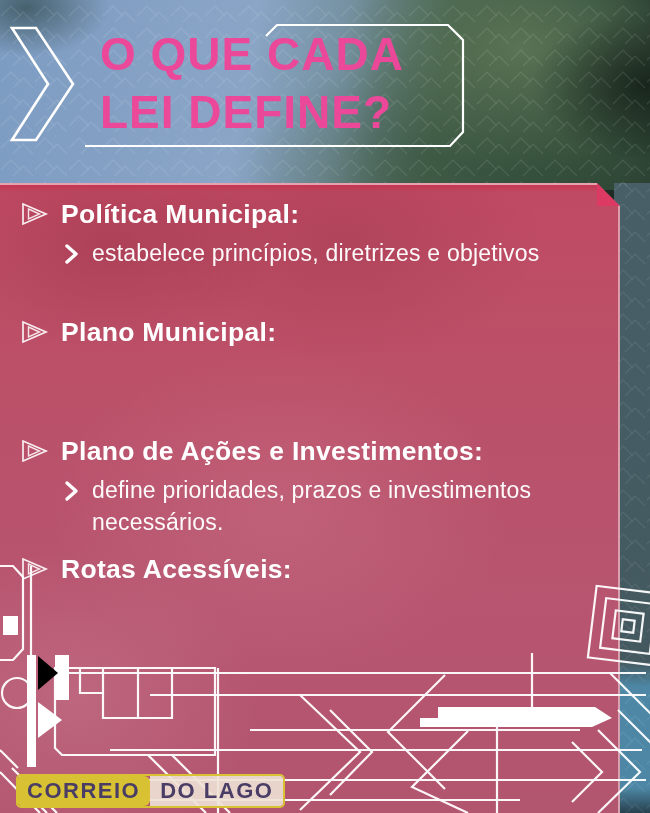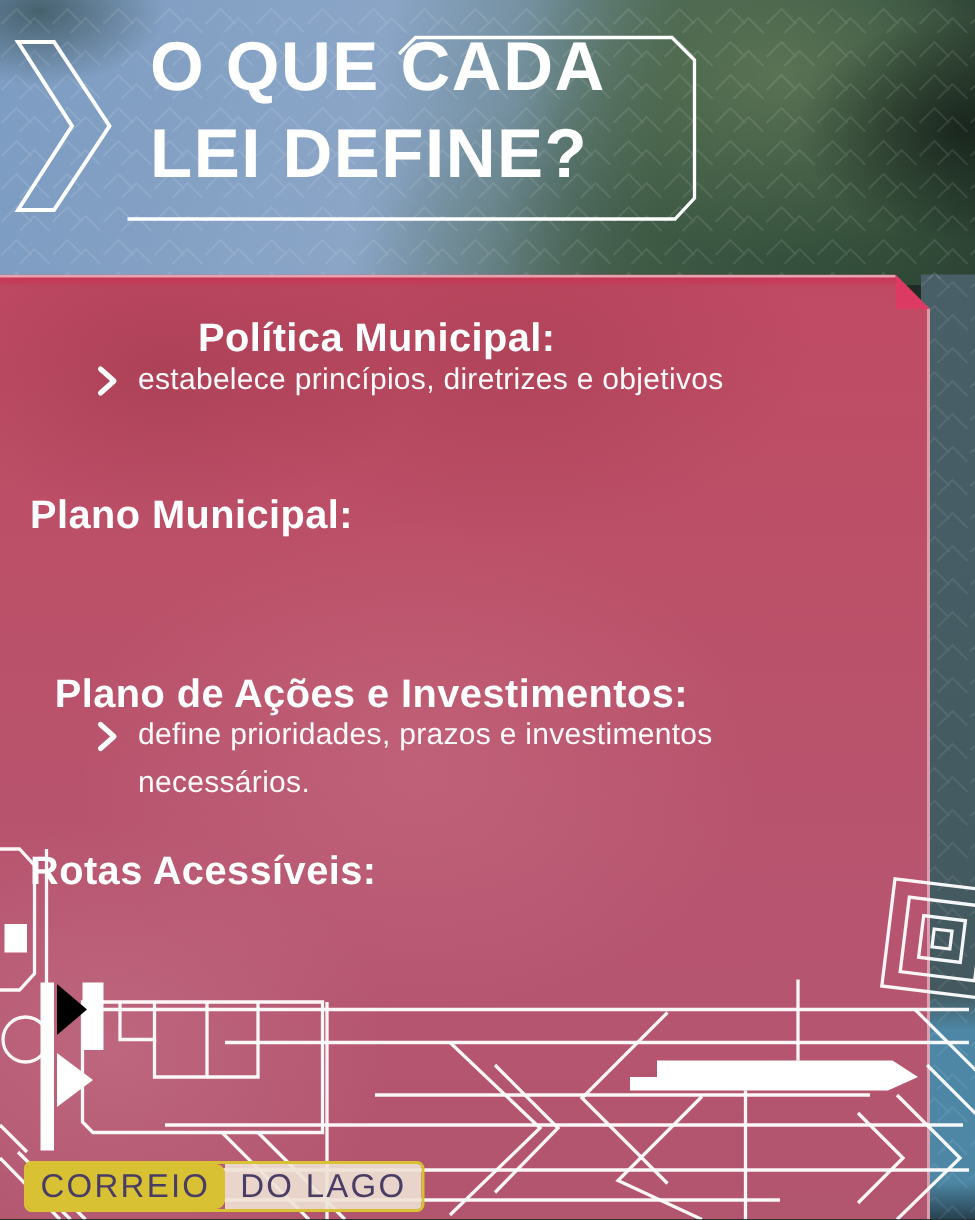--- a/index.html
+++ b/index.html
@@ -45,42 +45,42 @@
   .fold{
     position:absolute;left:597px;top:0;width:23px;height:23px;
     clip-path:polygon(0 0, 100% 100%, 0 100%);
     background:var(--fold-pink,#dc3a63);
   }
   
   .header{position:absolute;left:0;top:0;width:650px;height:190px;z-index:4;}
   .title-chevron{position:absolute;left:9px;top:25px;}
   .title-frame{position:absolute;left:0;top:0;}
   .title{
-    position:absolute;left:100px;top:15px;color:#ffffff;
+    position:absolute;left:100px;top:25px;color:#ec4899;
     font-size:46px;line-height:58px;font-weight:bold;letter-spacing:1px;
   }
   
   .section{position:absolute;left:20px;color:#fff;}
-  .sec-head{display:flex;align-items:center;gap:11px;height:30px;flex-direction:column;}
+  .sec-head{display:flex;align-items:center;gap:11px;height:30px;}
   .sec-title{font-size:26.5px;font-weight:bold;letter-spacing:.3px;white-space:nowrap;}
   .sec-body{display:flex;margin-left:44px;margin-top:8px;gap:12px;}
   .sec-body svg{flex:0 0 auto;margin-top:6px;}
-  .body-lines{font-size:20px;line-height:32px;letter-spacing:.2px;color:rgba(255,255,255,.97);}
+  .body-lines{font-size:23px;line-height:32px;letter-spacing:.2px;color:rgba(255,255,255,.97);}
   .body-line{white-space:nowrap;}
   
   .bottom-art{position:absolute;left:0;top:560px;z-index:3;pointer-events:none;}
   .bottom-art path,.bottom-art rect,.bottom-art circle,.bottom-art polyline{
     stroke:rgba(255,255,255,.95);stroke-width:2.2;fill:none;
   }
   .bottom-art .fill{fill:#fff;stroke:none;}
   
   .logo{
     position:absolute;left:16px;top:774px;z-index:5;display:inline-flex;
     border:2px solid var(--logo-yellow,#d8c233);border-radius:5px;overflow:hidden;
-    font-weight:normal;font-size:22px;letter-spacing:1.5px;line-height:26px;
+    font-weight:bold;font-size:22px;letter-spacing:1.5px;line-height:26px;
   }
   .logo-part1{background:var(--logo-yellow,#d8c233);color:var(--logo-purple,#493d66);
     padding:2px 10px 2px 9px;border-radius:0 6px 6px 0;}
   .logo-part2{background:rgba(238,226,213,.9);color:var(--logo-purple,#493d66);
     padding:2px 10px;}
 </style>
 </head>
 <body>
 
 <div class="bg-photo"></div>

